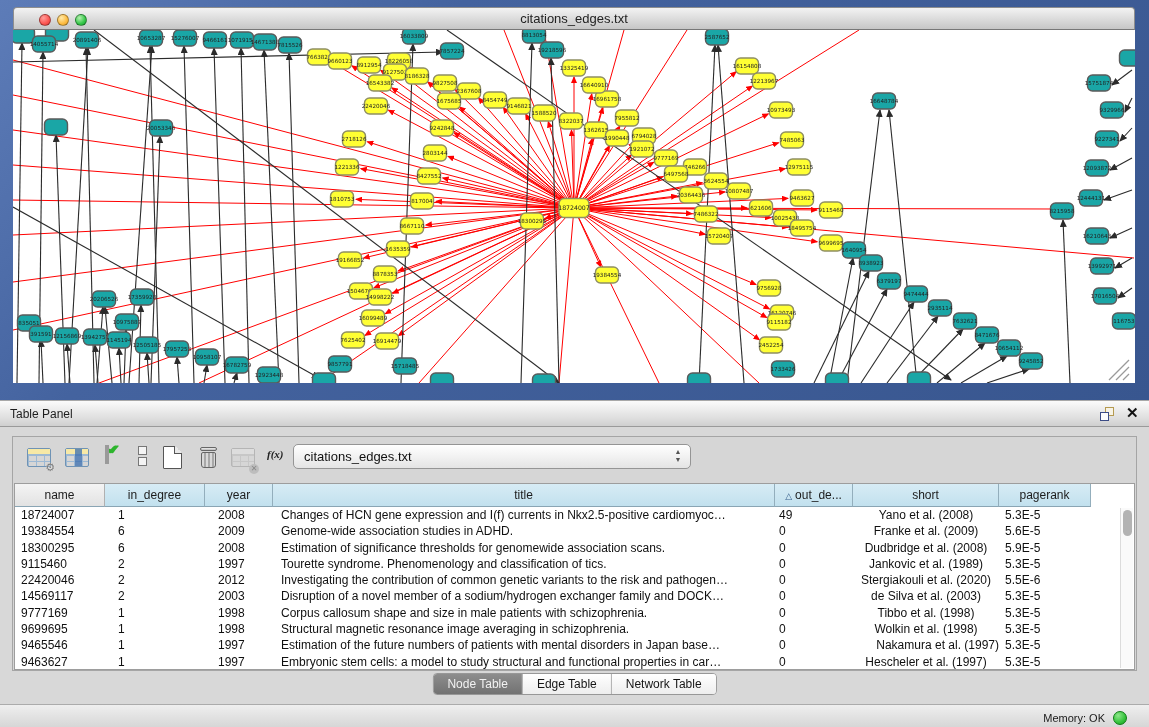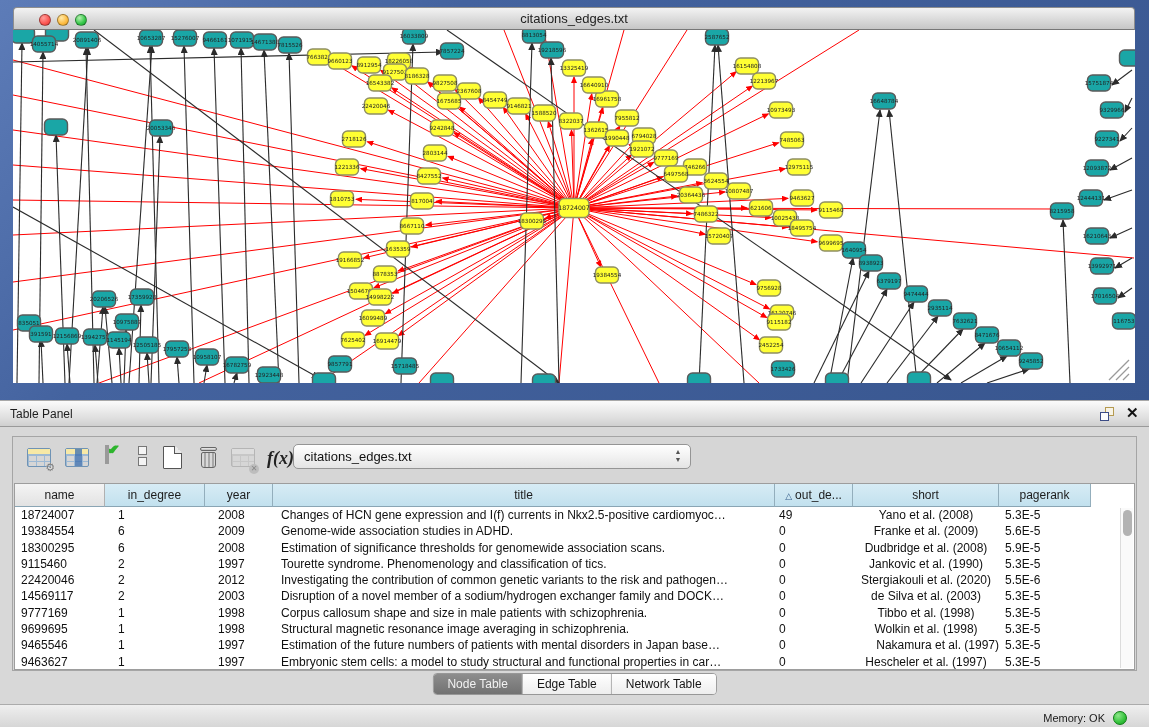--- a/index.html
+++ b/index.html
@@ -50,21 +50,21 @@
   .check-ic { position:absolute; left:4px; top:1px; }
   .check-ic .row { position:relative; width:11px; height:11px; border:1px solid #9a9a9a; background:#fff; margin-bottom:2px; }
   .check-ic .row:after { content:"✔"; position:absolute; left:1px; top:-4px; color:#2db52d; font-size:13px; font-weight:bold; }
   .rows-ic span { display:block; width:9px; height:9px; border:1px solid #777; background:#f4f4f4; margin:1px 0 2px 8px; }
   .doc-ic { position:absolute; left:4px; top:1px; width:19px; height:23px; background:#fff; border:1px solid #555; border-radius:1px; }
   .doc-ic:after { content:""; position:absolute; right:-1px; top:-1px; width:7px; height:7px;
     background:linear-gradient(225deg,#d6d6d6 50%,#e9e9e9 50%); border-left:1px solid #555; border-bottom:1px solid #555; }
   .trash-ic { position:absolute; left:3px; top:2px; width:21px; height:22px; }
   .trash-ic .lid { position:absolute; left:2px; top:0; width:17px; height:4px; background:linear-gradient(#efefef,#b9b9b9); border:1px solid #666; border-radius:2px; }
   .trash-ic .can { position:absolute; left:3px; top:5px; width:15px; height:16px; background:repeating-linear-gradient(90deg,#d9d9d9 0 2px,#a8a8a8 2px 4px); border:1px solid #666; border-radius:2px 2px 3px 3px; }
-  .fx-label { position:absolute; left:2px; top:3px; font-family:"Liberation Serif", serif; font-style:italic; font-weight:bold; font-size:18px; color:#222; }
+  .fx-label { position:absolute; left:2px; top:3px; font-family:"Liberation Serif", serif; font-style:italic; font-weight:bold; font-size:11px; color:#222; }
   .combo { position:absolute; left:280px; top:7px; width:398px; height:25px; border:1px solid #959595; border-radius:5px;
     background:linear-gradient(#ffffff,#f2f2f2 50%,#e4e4e4); box-shadow:inset 0 1px 0 #fff; }
   .combo-text { position:absolute; left:10px; top:4px; font-size:13px; color:#111; }
   .combo-stepper { position:absolute; right:6px; top:3px; width:12px; height:18px; font-size:7px; color:#555; line-height:8px; text-align:center; }
 
   
   .tbl { position:absolute; left:1px; top:46px; width:1121px; height:187px; background:#fff; border:1px solid #9d9d9d; }
   .thead { position:absolute; left:0; top:0; width:100%; height:23px; display:flex; }
   .th { height:23px; border-right:1px solid #93aebc; border-bottom:1px solid #8aa5b4; background:linear-gradient(#d7ecf5,#c2e1ee);
     font-size:12px; color:#1c1c1c; text-align:center; line-height:22px; overflow:hidden; white-space:nowrap; }
@@ -837,21 +837,21 @@
           <div class="td" style="width: 78px; padding-left: 4px;">0</div>
           <div class="td" style="width: 146px; text-align: center;">Dudbridge et al. (2008)</div>
           <div class="td" style="width: 92px; padding-left: 6px;">5.9E-5</div>
         </div>
         <div class="tr">
           <div class="td" style="width: 90px; padding-left: 6px;">9115460</div>
           <div class="td" style="width: 100px; padding-left: 13px;">2</div>
           <div class="td" style="width: 68px; padding-left: 13px;">1997</div>
           <div class="td" style="width: 502px; padding-left: 8px;">Tourette syndrome. Phenomenology and classification of tics.</div>
           <div class="td" style="width: 78px; padding-left: 4px;">0</div>
-          <div class="td" style="width: 146px; text-align: center;">Jankovic et al. (1990)</div>
+          <div class="td" style="width: 146px; text-align: center;">Jankovic et al. (1989)</div>
           <div class="td" style="width: 92px; padding-left: 6px;">5.3E-5</div>
         </div>
         <div class="tr">
           <div class="td" style="width: 90px; padding-left: 6px;">22420046</div>
           <div class="td" style="width: 100px; padding-left: 13px;">2</div>
           <div class="td" style="width: 68px; padding-left: 13px;">2012</div>
           <div class="td" style="width: 502px; padding-left: 8px;">Investigating the contribution of common genetic variants to the risk and pathogen…</div>
           <div class="td" style="width: 78px; padding-left: 4px;">0</div>
           <div class="td" style="width: 146px; text-align: center;">Stergiakouli et al. (2020)</div>
           <div class="td" style="width: 92px; padding-left: 6px;">5.5E-6</div>

